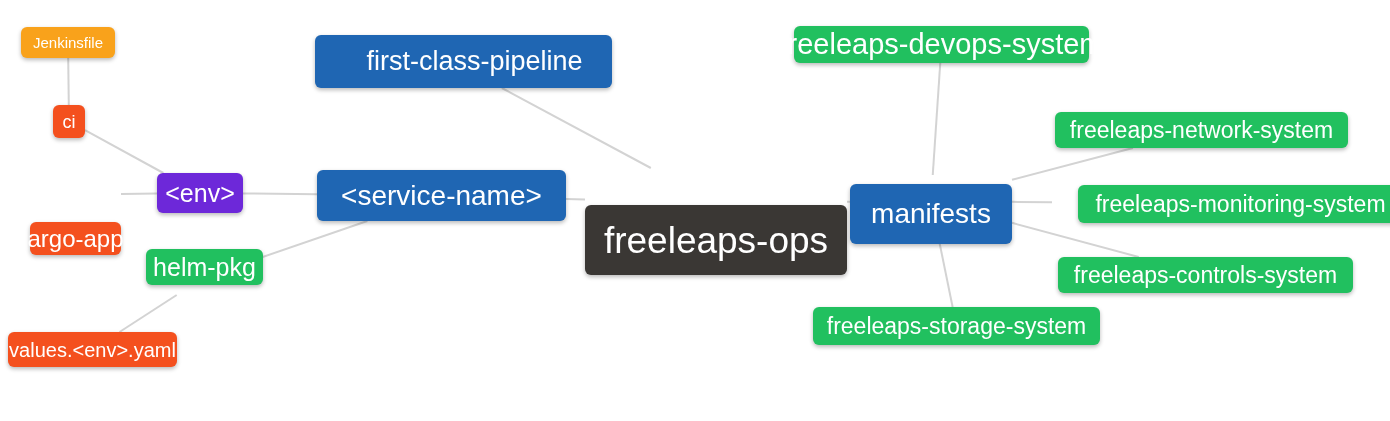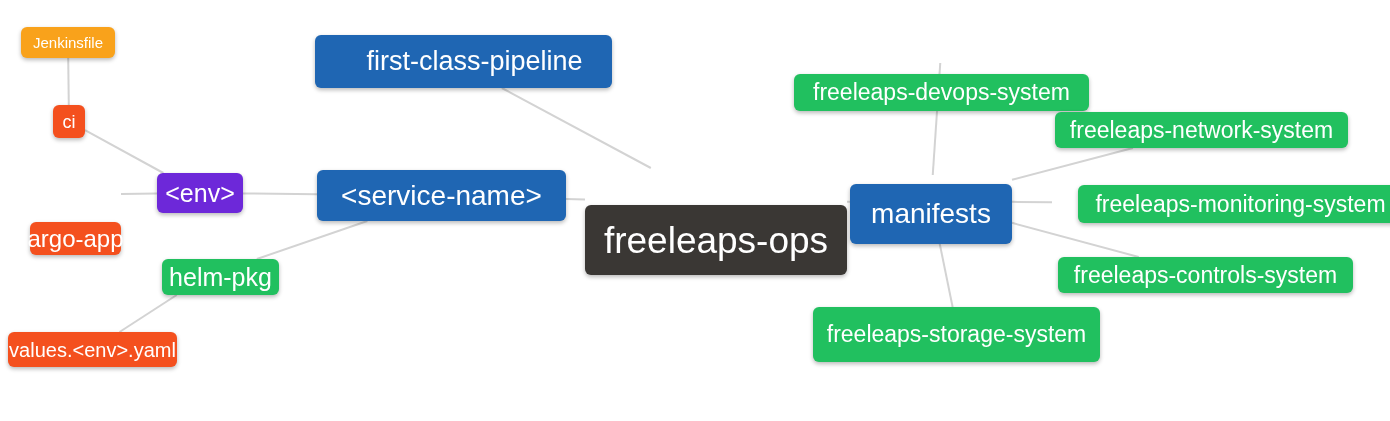--- a/index.html
+++ b/index.html
@@ -55,25 +55,25 @@
       <line x1="1012" y1="179.73937153419593" x2="1132.9225352112676" y2="148" stroke="#d3d3d3" stroke-width="2"></line>
       <line x1="1012" y1="201.85714285714286" x2="1052" y2="202.2804232804233" stroke="#d3d3d3" stroke-width="2"></line>
       <line x1="1012" y1="222.8360655737705" x2="1138.7297297297298" y2="257" stroke="#d3d3d3" stroke-width="2"></line>
       <line x1="936.304" y1="227" x2="952.624" y2="307" stroke="#d3d3d3" stroke-width="2"></line>
     </svg>
   <div id="nodes">
       <div class="node" style="left: 21px; top: 27px; width: 94px; height: 31px; font-size: 15px; background: rgb(249, 162, 27);">Jenkinsfile</div>
       <div class="node" style="left: 53px; top: 105px; width: 32px; height: 33px; font-size: 18px; background: rgb(244, 80, 30);">ci</div>
       <div class="node" style="left: 30px; top: 178px; width: 91px; height: 33px; font-size: 24px; background: rgb(244, 80, 30); margin-top: 44px;">argo-app</div>
       <div class="node" style="left: 157px; top: 173px; width: 86px; height: 40px; font-size: 25px; background: #6d28d9;">&lt;env&gt;</div>
-      <div class="node" style="left: 146px; top: 259px; width: 117px; height: 36px; font-size: 25px; background: rgb(33, 192, 95); margin-left: 16px;">helm-pkg</div>
+      <div class="node" style="left: 146px; top: 249px; width: 117px; height: 36px; font-size: 25px; background: rgb(33, 192, 95);">helm-pkg</div>
       <div class="node" style="left: 8px; top: 332px; width: 169px; height: 35px; font-size: 20px; background: rgb(244, 80, 30);">values.&lt;env&gt;.yaml</div>
       <div class="node" style="left: 315px; top: 35px; width: 275px; height: 53px; font-size: 27px; background: rgb(31, 102, 179); padding-left: 22px;">first-class-pipeline</div>
       <div class="node" style="left: 317px; top: 170px; width: 249px; height: 51px; font-size: 28px; background: rgb(31, 102, 179);">&lt;service-name&gt;</div>
       <div class="node" style="left: 585px; top: 168px; width: 262px; height: 70px; font-size: 37px; background: rgb(58, 55, 52); margin-top: 37px;">freeleaps-ops</div>
       <div class="node" style="left: 850px; top: 184px; width: 162px; height: 60px; font-size: 28px; background: rgb(31, 102, 179);">manifests</div>
-      <div class="node" style="left: 794px; top: 26px; width: 295px; height: 37px; font-size: 23px; background: rgb(33, 192, 95); margin-top: 48px;">freeleaps-devops-system</div>
+      <div class="node" style="left: 794px; top: 26px; width: 295px; height: 37px; font-size: 29px; background: rgb(33, 192, 95);">freeleaps-devops-system</div>
       <div class="node" style="left: 1055px; top: 112px; width: 293px; height: 36px; font-size: 23px; background: rgb(33, 192, 95);">freeleaps-network-system</div>
       <div class="node" style="left: 1078px; top: 185px; width: 325px; height: 38px; font-size: 23px; background: rgb(33, 192, 95);">freeleaps-monitoring-system</div>
       <div class="node" style="left: 1058px; top: 257px; width: 295px; height: 36px; font-size: 23px; background: rgb(33, 192, 95);">freeleaps-controls-system</div>
-      <div class="node" style="left: 813px; top: 307px; width: 287px; height: 55px; font-size: 23px; background: rgb(33, 192, 95); border-radius: 6px;">freeleaps-storage-system</div>
+      <div class="node" style="left: 813px; top: 307px; width: 287px; height: 38px; font-size: 23px; background: rgb(33, 192, 95); border-radius: 6px;">freeleaps-storage-system</div>
     </div>
 </div>
 
 </body></html>

